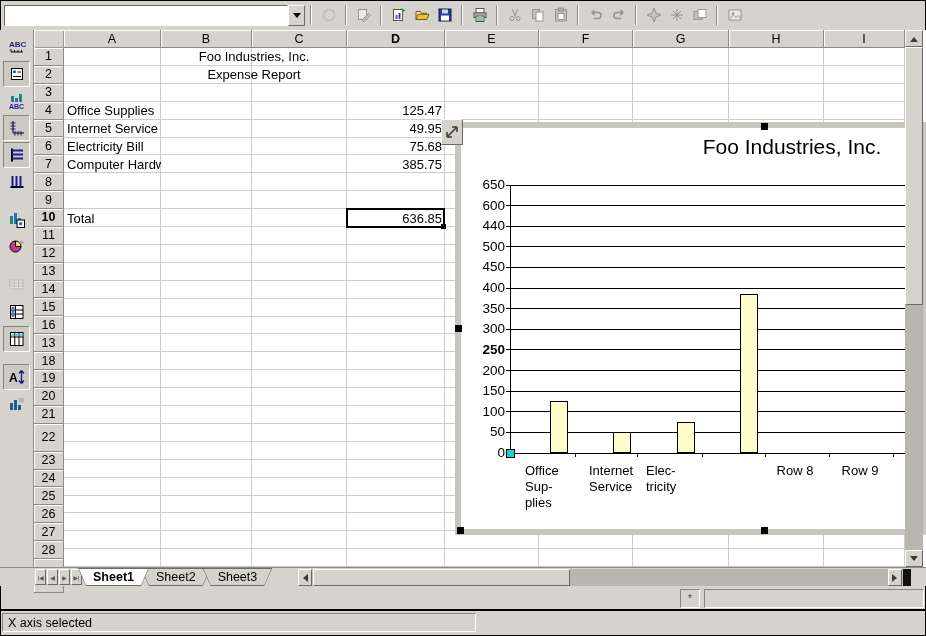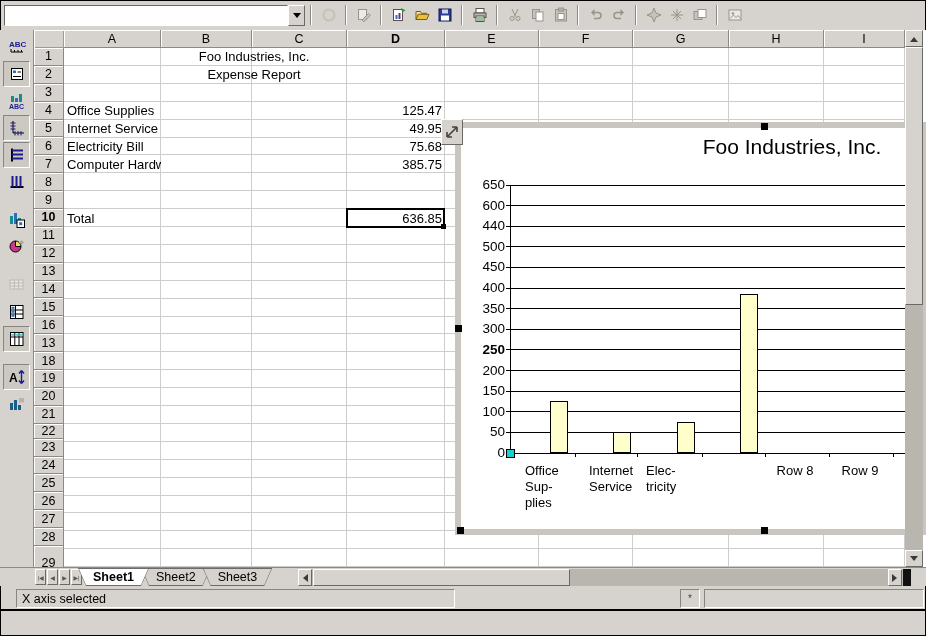--- a/index.html
+++ b/index.html
@@ -75,21 +75,21 @@
   .tab.active .tab-inner { background:#fff; font-weight:bold; }
   #hscroll { position:absolute; left:298px; top:1px; width:607px; height:17px; background:#b9b6af; }
   #hthumb { position:absolute; left:15px; top:0; width:257px; height:17px; background:#d6d3ce; border:1px solid; border-color:#fff #6b6963 #6b6963 #fff; }
   #hl { left:0; top:0; width:14px; height:17px; }
   #hr { left:590px; top:0; width:14px; height:17px; }
   #hnotch { position:absolute; left:903px; top:1px; width:8px; height:17px; background:#111; }
 
   
   #statusbar { position:relative; height:25px; padding-top:2px; border-bottom:2px solid #000; }
   .sfield { position:absolute; top:3px; height:19px; background:#d6d3ce; border:1px solid; border-color:#87857f #fff #fff #87857f; font-size:12.5px; display:flex; align-items:center; padding:0 5px; white-space:nowrap; overflow:hidden; }
-  #sf1 { left:16px; width:439px; }
+  #sf1 { left:2px; width:474px;margin-top:24px; }
   #sf2 { left:445px; width:231px; }
   #sf3 { left:680px; width:20px; justify-content:center; font-size:10px; color:#444; }
   #sf4 { left:704px; width:220px; }
 </style>
 </head>
 <body>
 
 <div id="app">
 
 
@@ -330,21 +330,21 @@
         <div class="rowh" style="height: 17.9px;">12</div>
         <div class="rowh" style="height: 17.9px;">13</div>
         <div class="rowh" style="height: 17.9px;">14</div>
         <div class="rowh" style="height: 17.9px;">15</div>
         <div class="rowh" style="height: 17.9px;">16</div>
         <div class="rowh" style="height: 17.9px;">13</div>
         <div class="rowh" style="height: 17.9px;">18</div>
         <div class="rowh" style="height: 17.9px;">19</div>
         <div class="rowh" style="height: 17.9px;">20</div>
         <div class="rowh" style="height: 17.9px;">21</div>
-        <div class="rowh" style="height: 15px;">22</div>
+        <div class="rowh" style="height: 28px;">22</div>
         <div class="rowh" style="height: 17.9px;">23</div>
         <div class="rowh" style="height: 17.9px;">24</div>
         <div class="rowh" style="height: 17.9px;">25</div>
         <div class="rowh" style="height: 17.9px;">26</div>
         <div class="rowh" style="height: 17.9px;">27</div>
         <div class="rowh" style="height: 17.9px;">28</div>
         <div class="rowh" style="height: 34px;">29</div>
       </div>
     <div id="grid">
         <div class="gline" style="left: 96px; top: 0px; width: 1px; height: 519px;"></div>

